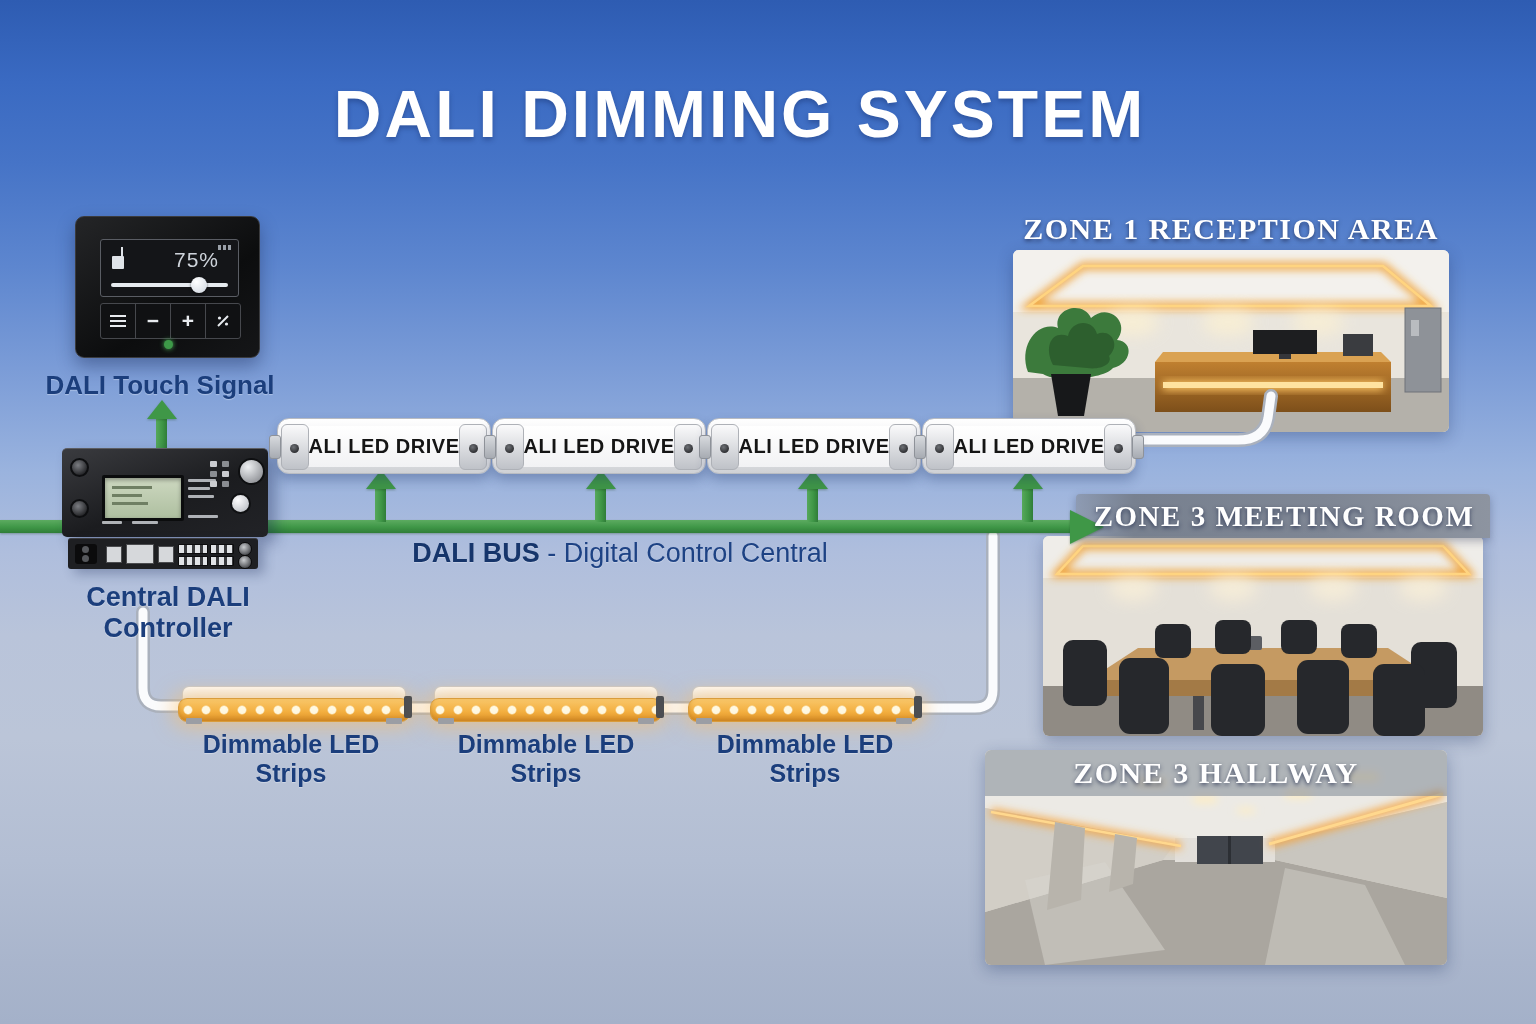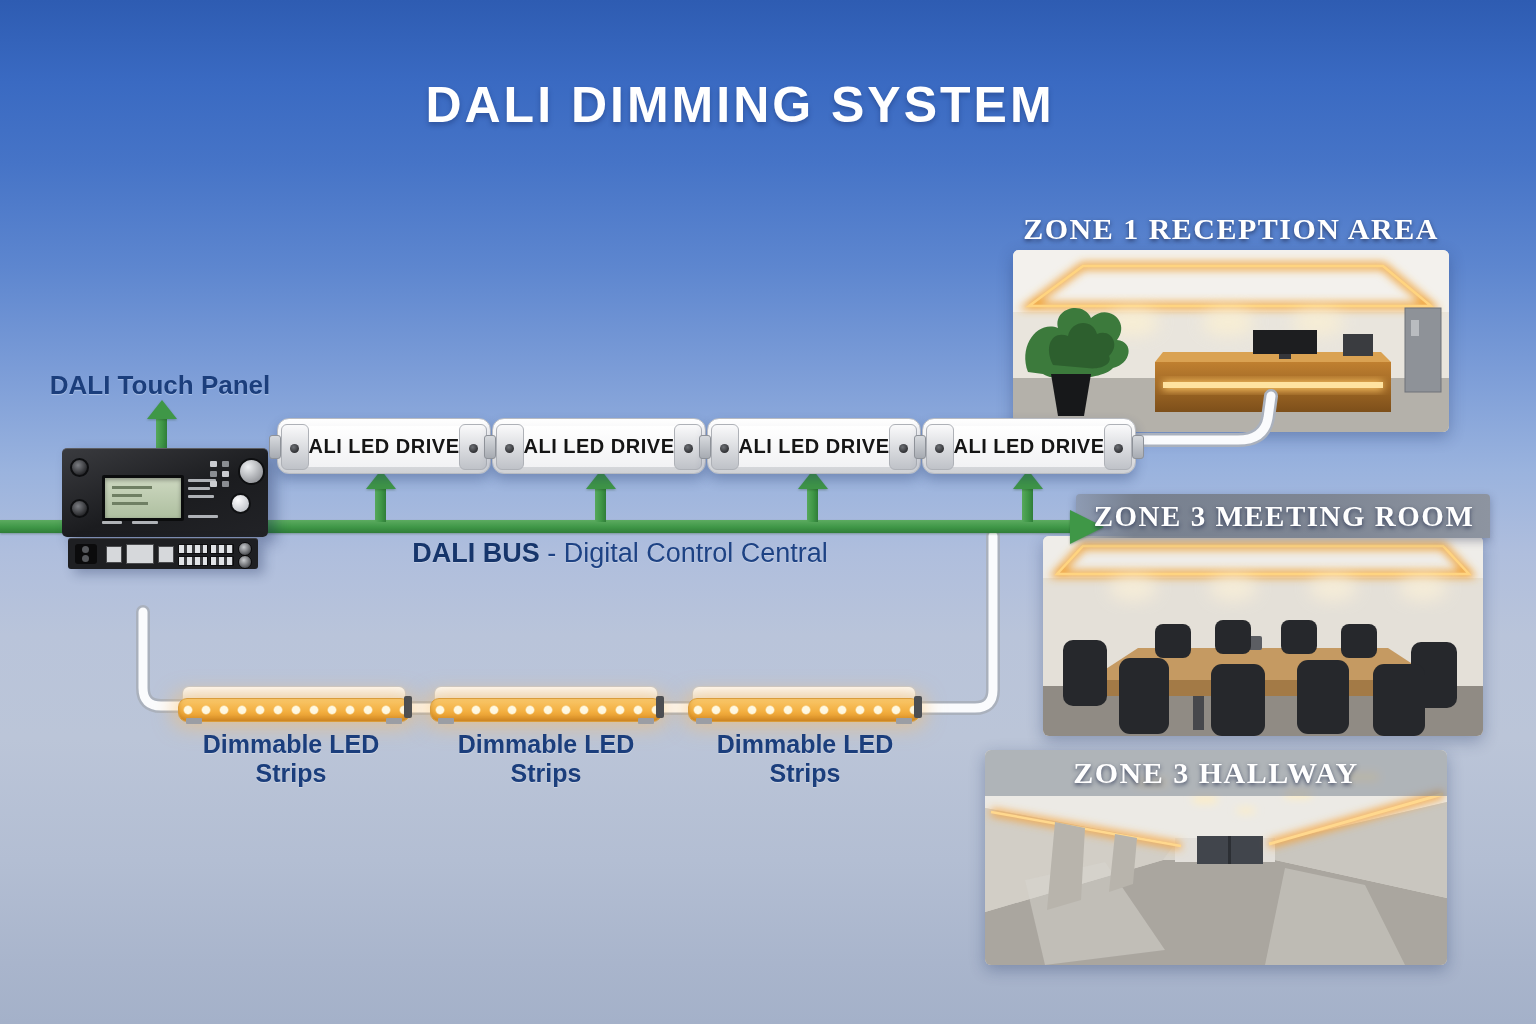--- a/index.html
+++ b/index.html
@@ -9,21 +9,21 @@
     background:linear-gradient(180deg,
       #2e5cb2 0%, #3a6ac2 8%, #4674c7 16%, #5d86cf 26%,
       #7b9cd7 36%, #9ab3de 46%, #afbedd 54%, #b9c4da 62%,
       #bbc5d8 72%, #b3bed3 84%, #a9b5cc 94%, #a4b1c9 100%);
   }
   .abs{position:absolute;}
 
   
   .main-title{
     left:0;top:76px;width:1480px;text-align:center;
-    font-size:50px;font-weight:bold;letter-spacing:3px;color:#ffffff;
+    font-size:66px;font-weight:bold;letter-spacing:3px;color:#ffffff;
     text-shadow:0 3px 5px rgba(15,35,90,.35);
   }
 
   
   svg.cables{left:0;top:0;z-index:3;pointer-events:none;}
 
   
   .bus-line{
     left:0;top:520px;width:1074px;height:13px;z-index:4;
     background:linear-gradient(180deg,#5cab60,#3f9747 55%,#2f7d38);
@@ -335,21 +335,46 @@
   <div class="abs stem" style="left:595px;top:486px;height:36px;"></div>
   <div class="abs arrow-up" style="left:586px;top:470px;"></div>
   <div class="abs stem" style="left:807px;top:486px;height:36px;"></div>
   <div class="abs arrow-up" style="left:798px;top:470px;"></div>
   <div class="abs stem" style="left:1022px;top:486px;height:36px;"></div>
   <div class="abs arrow-up" style="left:1013px;top:470px;"></div>
 
   <div class="abs stem" style="left:156px;top:418px;height:30px;"></div>
   <div class="abs arrow-up" style="left:147px;top:400px;"></div>
 
-  <div class="abs blabel" style="left:40px;top:370px;width:240px;font-size:26px;">DALI Touch Panel</div>
+  <div class="abs touch-panel">
+    <div class="tp-screen">
+      <div class="tp-lamp"></div>
+      <div class="tp-level">75%</div>
+      <div class="tp-dots"></div>
+      <div class="tp-slider">
+        <div class="tp-handle"></div>
+      </div>
+    </div>
+    <div class="tp-buttons">
+      <div class="tp-btn">
+          <span class="tp-bars"></span>
+        </div>
+      <div class="tp-btn">−</div>
+      <div class="tp-btn">+</div>
+      <div class="tp-btn">
+        <svg width="18" height="18" viewBox="0 0 18 18">
+          <line x1="4" y1="14" x2="14" y2="4" stroke="#e8ebef" stroke-width="2"></line>
+          <circle cx="5.5" cy="6" r="1.6" fill="#e8ebef"></circle>
+          <circle cx="12.5" cy="12" r="1.6" fill="#e8ebef"></circle>
+        </svg>
+      </div>
+    </div>
+    <div class="tp-led"></div>
+  </div>
+  <div class="abs blabel" style="left:40px;top:370px;width:240px;font-size:26px;">DALI Touch Signal</div>
 
   <div class="abs ctrl-main">
     <div class="screw" style="left:8px;top:9px;"></div>
     <div class="screw" style="left:8px;top:50px;"></div>
     <div class="ctrl-lcd">
       <i style="top:8px;width:40px;"></i>
         <i style="top:16px;width:30px;"></i>
         <i style="top:24px;width:36px;"></i>
     </div>
     <div class="tbar" style="left:126px;top:30px;width:28px;"></div>
@@ -372,20 +397,21 @@
     <div class="port p-rj" style="left:38px;top:7px;width:14px;height:15px;"></div>
     <div class="port p-rj" style="left:58px;top:5px;width:26px;height:18px;"></div>
     <div class="port p-rj" style="left:90px;top:7px;width:14px;height:15px;"></div>
     <div class="port p-term" style="left:110px;top:5px;width:28px;height:8px;"></div>
     <div class="port p-term" style="left:110px;top:17px;width:28px;height:8px;"></div>
     <div class="port p-term" style="left:142px;top:5px;width:22px;height:8px;"></div>
     <div class="port p-term" style="left:142px;top:17px;width:22px;height:8px;"></div>
     <div class="port p-round" style="left:170px;top:3px;"></div>
     <div class="port p-round" style="left:170px;top:16px;"></div>
   </div>
+  <div class="abs blabel" style="left:28px;top:582px;width:280px;font-size:27px;">Central DALI Controller</div>
 
   <div class="abs driver" style="left:277px;">
     <span class="dear l"></span>
     <div class="dcap l">
         <span class="dscrew"></span>
       </div>
     <span class="dlabel">DALI LED DRIVER</span>
     <div class="dcap r">
         <span class="dscrew"></span>
       </div>

